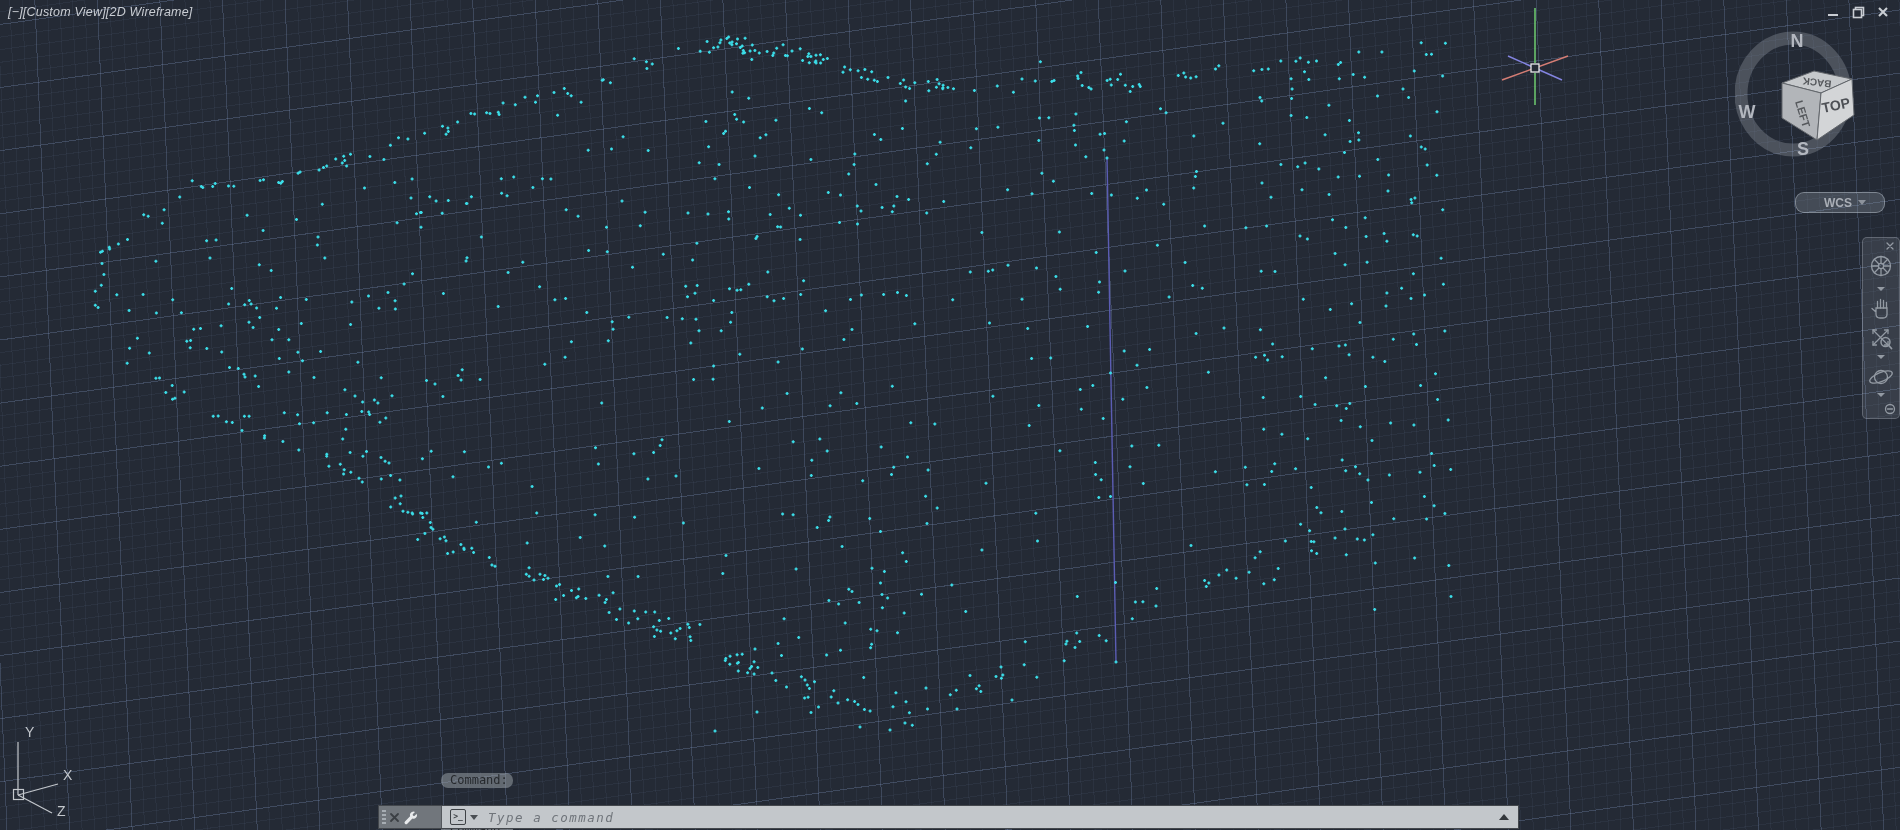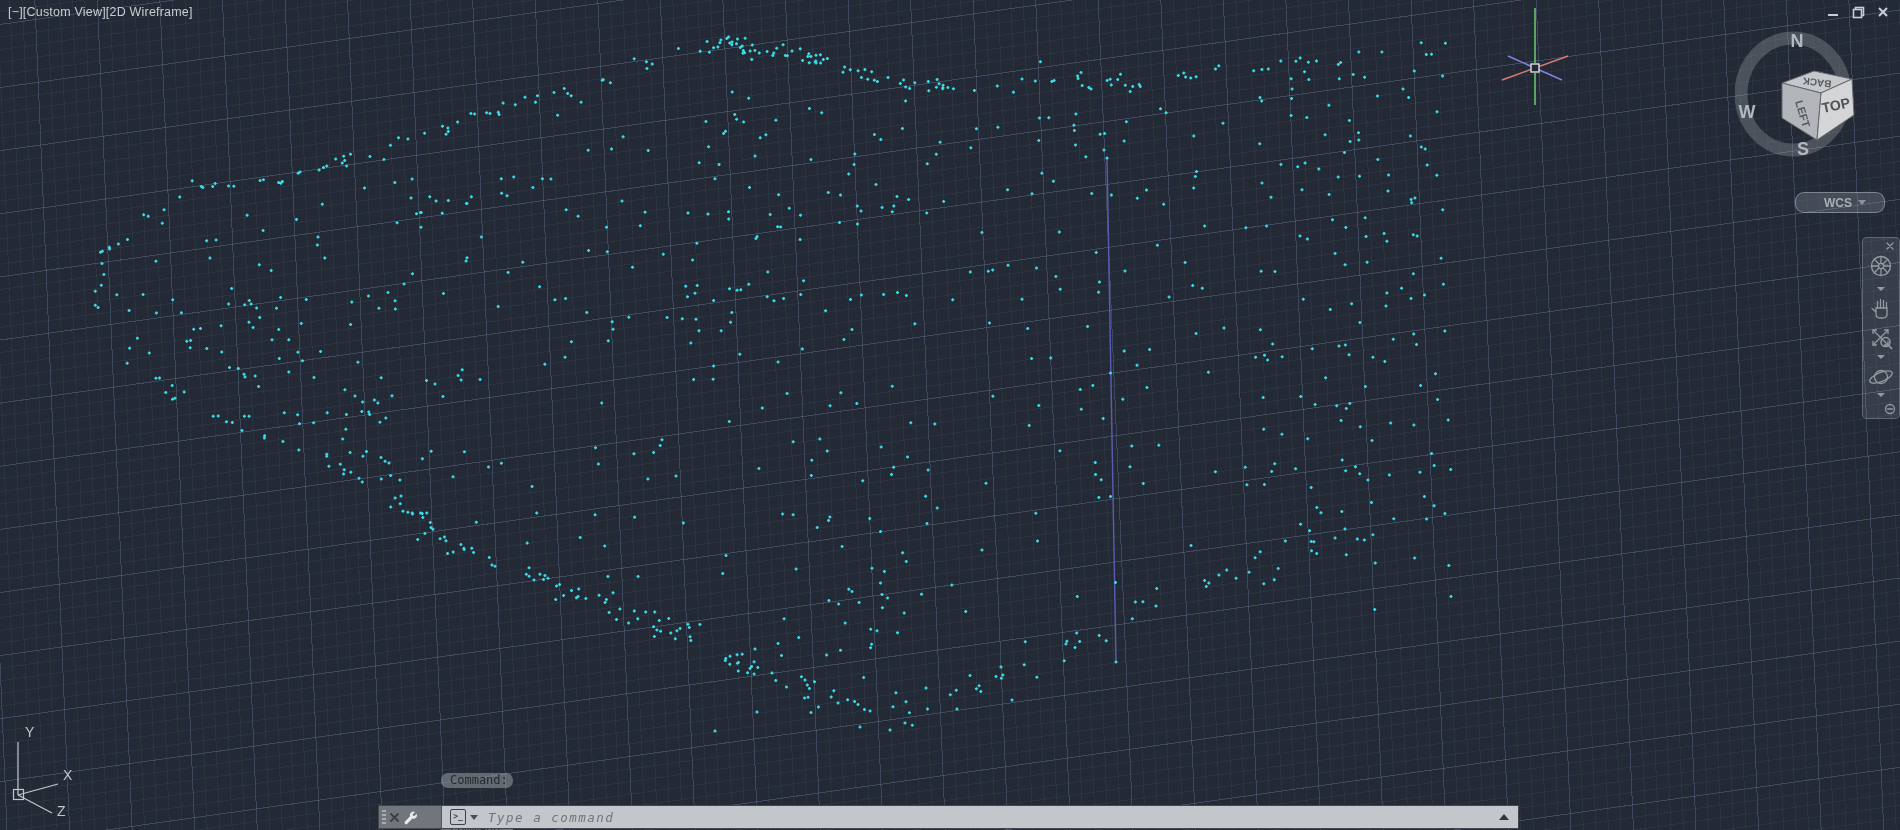--- a/index.html
+++ b/index.html
@@ -13,21 +13,21 @@
       repeating-linear-gradient(to bottom, rgba(146,170,218,0.20) 0px, rgba(146,170,218,0.20) 1px, transparent 1px, transparent 62.5px),
       repeating-linear-gradient(to bottom, rgba(132,156,200,0.075) 0px, rgba(132,156,200,0.075) 1px, transparent 1px, transparent 12.5px);}
   .grid-v{transform:rotate(-2.4deg);
     background-image:
       repeating-linear-gradient(to right, rgba(146,170,218,0.18) 0px, rgba(146,170,218,0.18) 1px, transparent 1px, transparent 62.5px),
       repeating-linear-gradient(to right, rgba(132,156,200,0.07) 0px, rgba(132,156,200,0.07) 1px, transparent 1px, transparent 12.5px);}
 
   .cloud{position:absolute;left:0;top:0;z-index:2;}
 
   
-  .vp-label{position:absolute;left:8px;top:5px;z-index:6;font-size:12.5px;color:#c9cdd3;letter-spacing:0.2px;cursor:default;}
+  .vp-label{position:absolute;left:8px;top:5px;z-index:6;font-size:12.5px;color:#c9cdd3;letter-spacing:0.2px;cursor:default;font-style:italic;}
   .vp-label span{margin:0;}
 
   
   .win-controls{position:absolute;right:8px;top:4px;z-index:6;display:flex;gap:7px;}
   .win-btn{width:18px;height:16px;display:flex;align-items:center;justify-content:center;cursor:pointer;}
 
   
   .viewcube{position:absolute;left:1735px;top:14px;z-index:5;}
   
   .wcs{position:absolute;left:1795px;top:192px;z-index:5;width:78px;height:19px;

